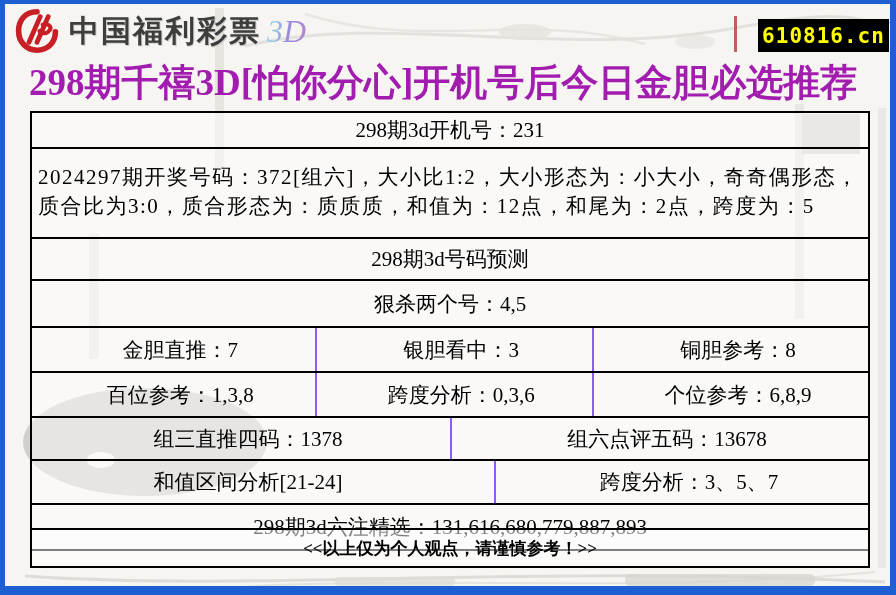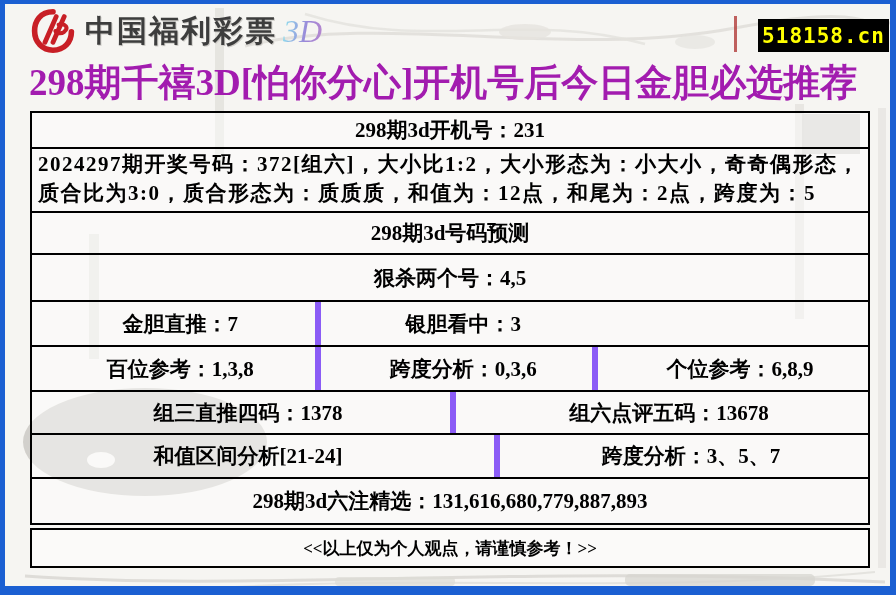--- a/index.html
+++ b/index.html
@@ -11,52 +11,52 @@
     background:#f6f5f2;
     border-style:solid;
     border-color:#1b5fd2;
     border-width:4px 6px 9px 5px;
     font-family:"Liberation Serif","DejaVu Serif",serif;
     color:#000;
   }
   .layer{position:absolute;inset:0;pointer-events:none;}
   
   .header{position:absolute;top:0;left:0;right:0;height:53px;}
-  .logo-wrap{position:absolute;left:24px;top:3px;display:flex;align-items:center;}
+  .logo-wrap{position:absolute;left:8px;top:3px;display:flex;align-items:center;}
   .logo-mark{width:48px;height:48px;display:block;}
   .brand{font-size:30px;font-weight:bold;color:#3d3d3d;letter-spacing:2px;
          text-shadow:1px 1px 0 #cfcdc9;margin-left:8px;}
   .brand-suffix{font-size:32px;font-weight:normal;font-style:italic;margin-left:6px;
          background:linear-gradient(100deg,#8fd8ec 10%,#9a86d8 60%,#b387d0 90%);
          -webkit-background-clip:text;background-clip:text;color:transparent;}
   .site-badge{position:absolute;right:1px;top:15px;width:131px;height:33px;
          background:#000;color:#ffff00;font-family:"DejaVu Sans Mono",monospace;
          font-weight:bold;font-size:21px;display:flex;align-items:center;
          justify-content:center;letter-spacing:1px;}
   
   .page-title{position:absolute;left:24px;top:54px;width:845px;height:50px;
          font-size:37px;font-weight:bold;color:#a21caf;white-space:nowrap;
          letter-spacing:0px;line-height:50px;}
   
   .sheet{position:absolute;left:25px;top:107px;width:836px;
          border:2px solid #000;background:rgba(255,255,255,0.45);}
-  .row{border-bottom:2px solid #000;font-size:21px;font-weight:bold;
+  .row{border-bottom:2px solid #000;font-size:21px;font-weight:normal;
        display:flex;align-items:center;justify-content:center;text-align:center;}
   .row:last-child{border-bottom:none;}
   .r-kaiji{height:34px;}
-  .r-lastdraw{height:60px;display:block;text-align:left;padding:1px 6px;
+  .r-lastdraw{height:60px;display:block;text-align:left;padding:14px 6px;
        line-height:29px;font-size:21px;letter-spacing:1.5px;}
   .r-predict{height:40px;}
   .r-kill{height:45px;}
   .grid3{display:grid;grid-template-columns:33.8% 33.2% 1fr;padding:0;height:43px;}
   .grid2{display:grid;grid-template-columns:50% 1fr;padding:0;}
   .g7{height:41px;}
   .g8{height:42px;gap:44px;}
   .cell{display:flex;align-items:center;justify-content:center;height:100%;padding-left:14px;}
-  .cell + .cell{border-left:6px solid #8b5cf6;}
+  .cell + .cell{border-left:2px solid #8b5cf6;}
   .r-six{height:44px;}
   
   .disclaimer{position:absolute;left:25px;top:524px;width:836px;height:36px;
        border:2px solid #000;background:rgba(255,255,255,0.5);
        display:flex;align-items:center;justify-content:center;
        font-size:17px;font-weight:bold;}
 </style>
 </head>
 <body>
 
@@ -91,34 +91,35 @@
       <g fill="none" stroke="#c81f26" stroke-linecap="round">
         <path d="M30 6 C14 6 7 18 7 30 C7 44 17 54 30 54 C44 54 53 44 53 31" stroke-width="7"></path>
         <path d="M20 44 L34 12" stroke-width="6"></path>
         <path d="M30 44 L44 12" stroke-width="6"></path>
         <path d="M37 22 C46 20 50 26 44 31 C40 34 34 33 33 30" stroke-width="5"></path>
       </g>
     </svg>
     <span class="brand">中国福利彩票</span>
     <span class="brand-suffix">3D</span>
   </div>
-  <div class="site-badge">518158.cn</div>
+  <div class="site-badge">610816.cn</div>
 </div>
 
 <div class="page-title">298期千禧3D[怕你分心]开机号后今日金胆必选推荐</div>
 
 <div class="sheet">
   <div class="row r-kaiji">298期3d开机号：231</div>
   <div class="row r-lastdraw">2024297期开奖号码：372[组六]，大小比1:2，大小形态为：小大小，奇奇偶形态，质合比为3:0，质合形态为：质质质，和值为：12点，和尾为：2点，跨度为：5</div>
   <div class="row r-predict">298期3d号码预测</div>
   <div class="row r-kill">狠杀两个号：4,5</div>
 
   <div class="row grid3">
     <div class="cell">金胆直推：7</div>
     <div class="cell">银胆看中：3</div>
+    <div class="cell">铜胆参考：8</div>
   </div>
 
   <div class="row grid3">
     <div class="cell">百位参考：1,3,8</div>
     <div class="cell">跨度分析：0,3,6</div>
     <div class="cell">个位参考：6,8,9</div>
   </div>
 
   <div class="row grid2 g7">
     <div class="cell">组三直推四码：1378</div>

